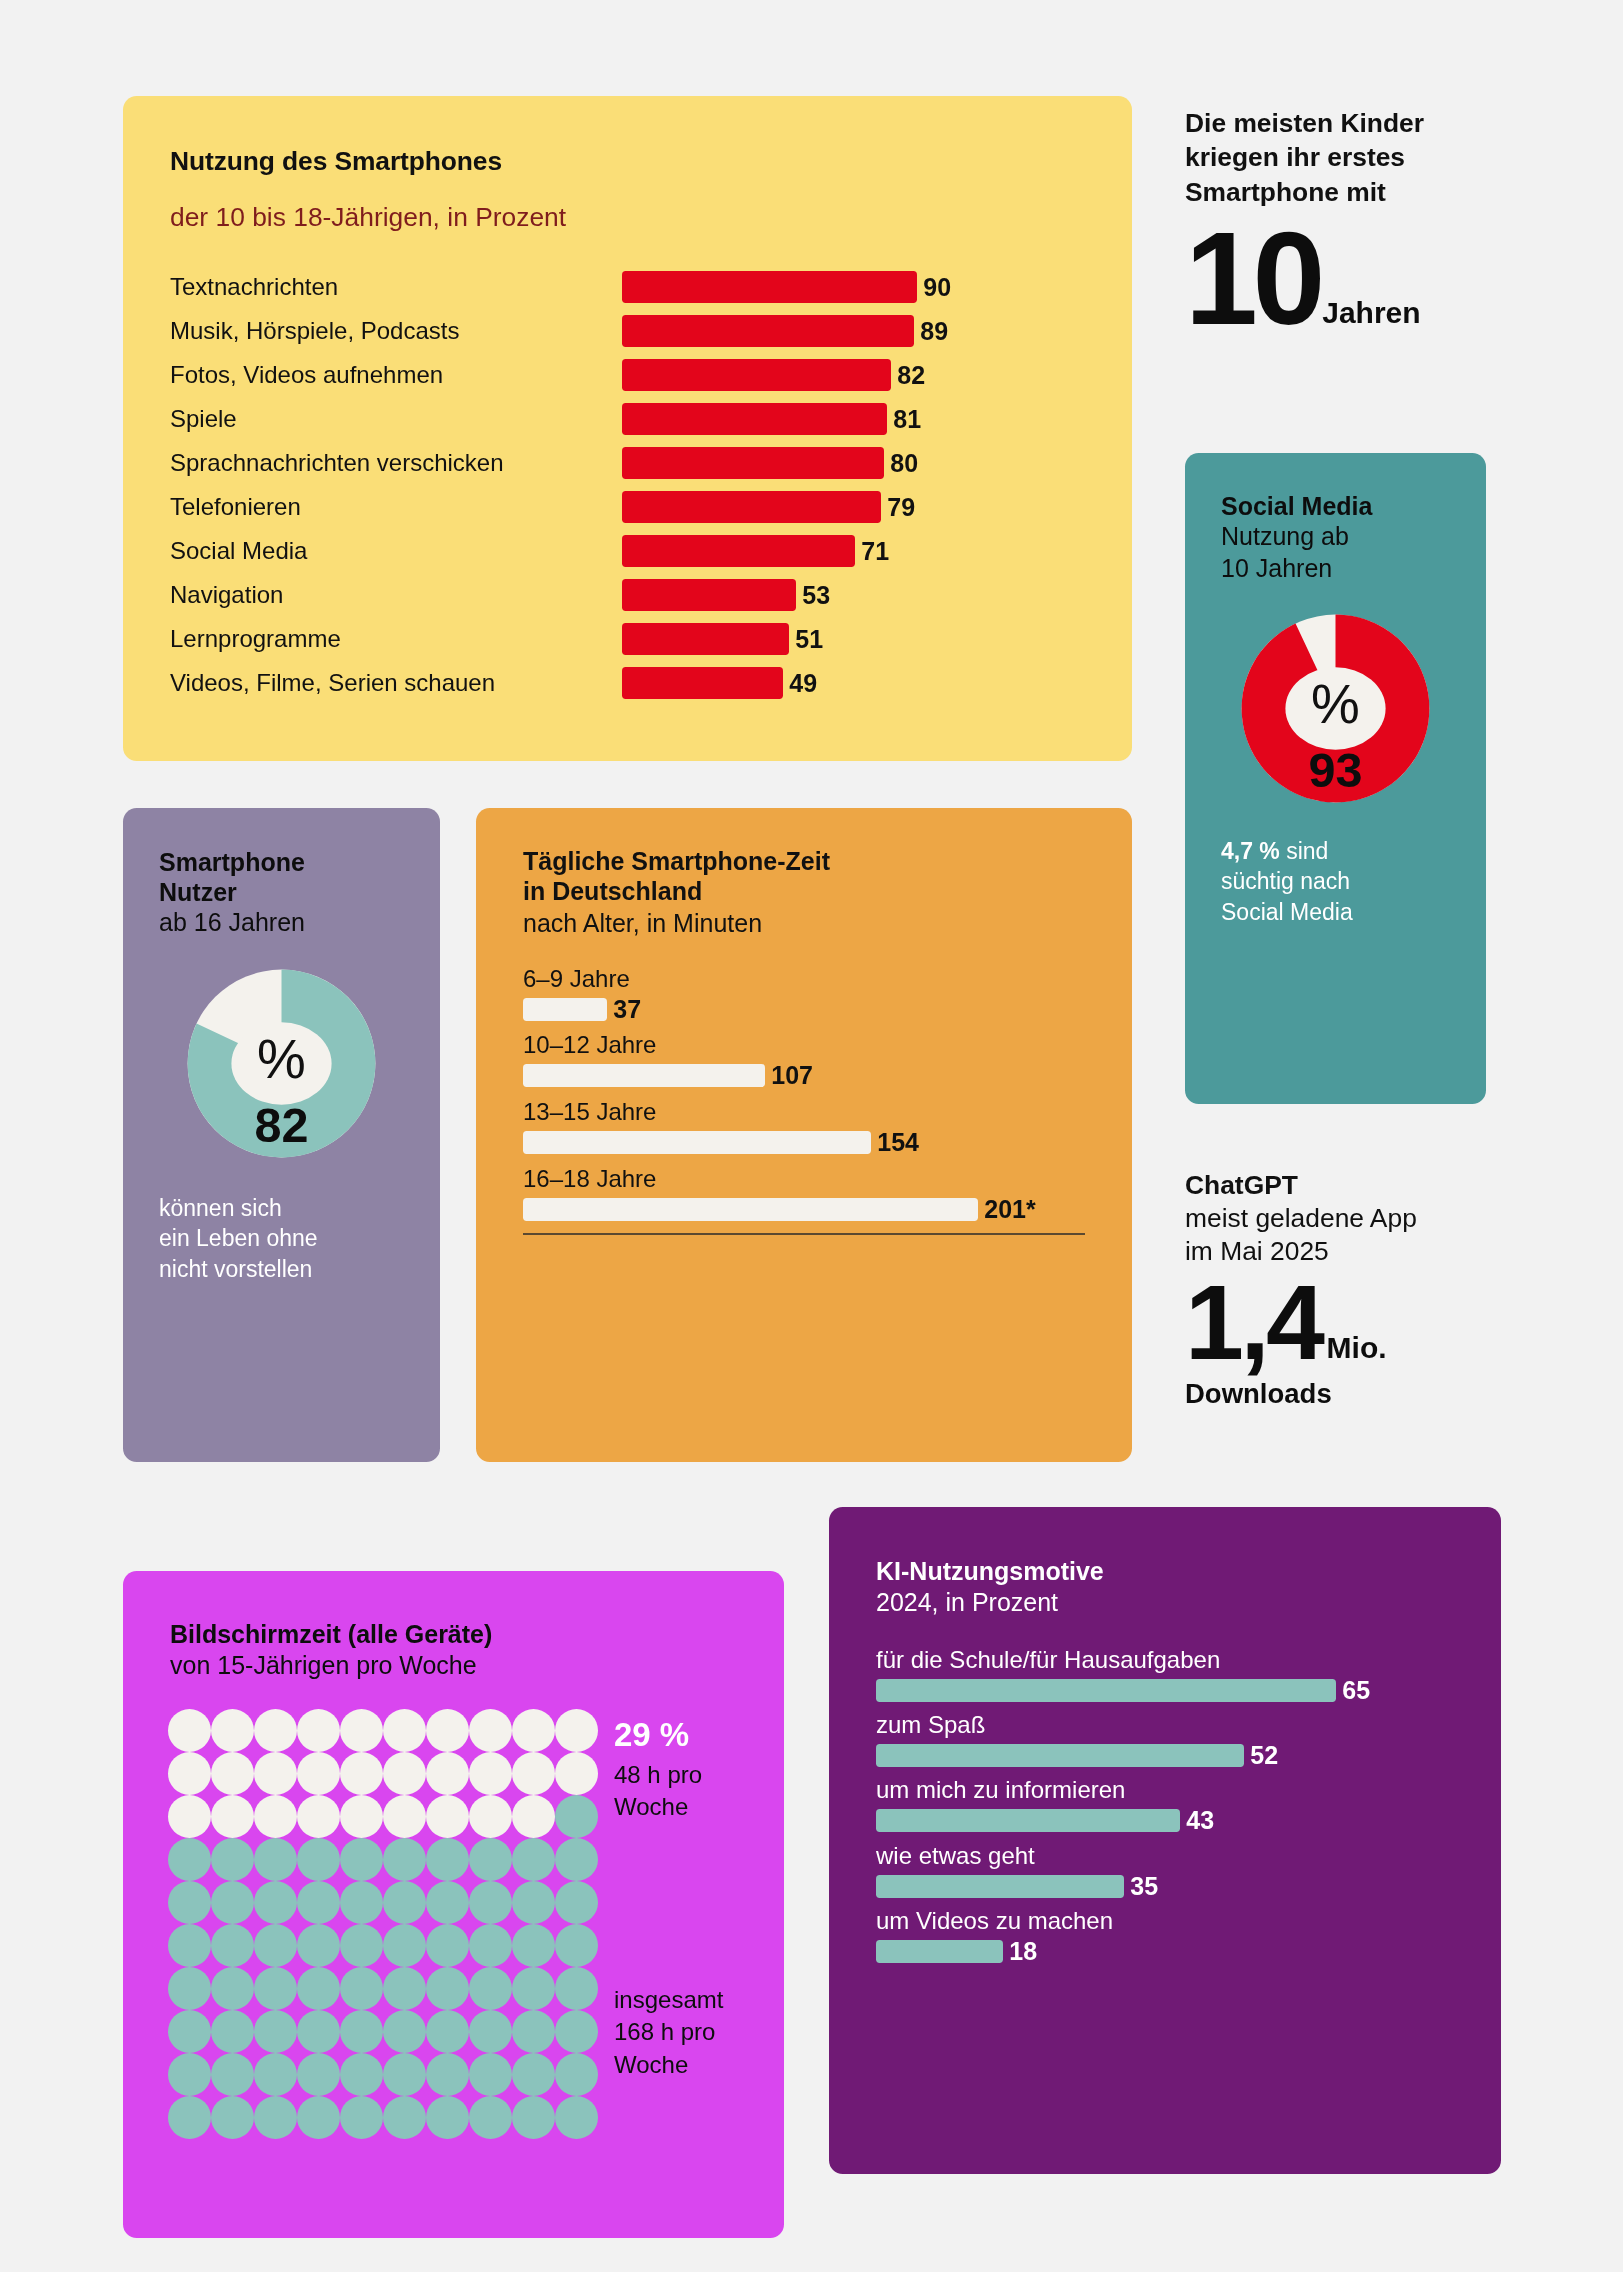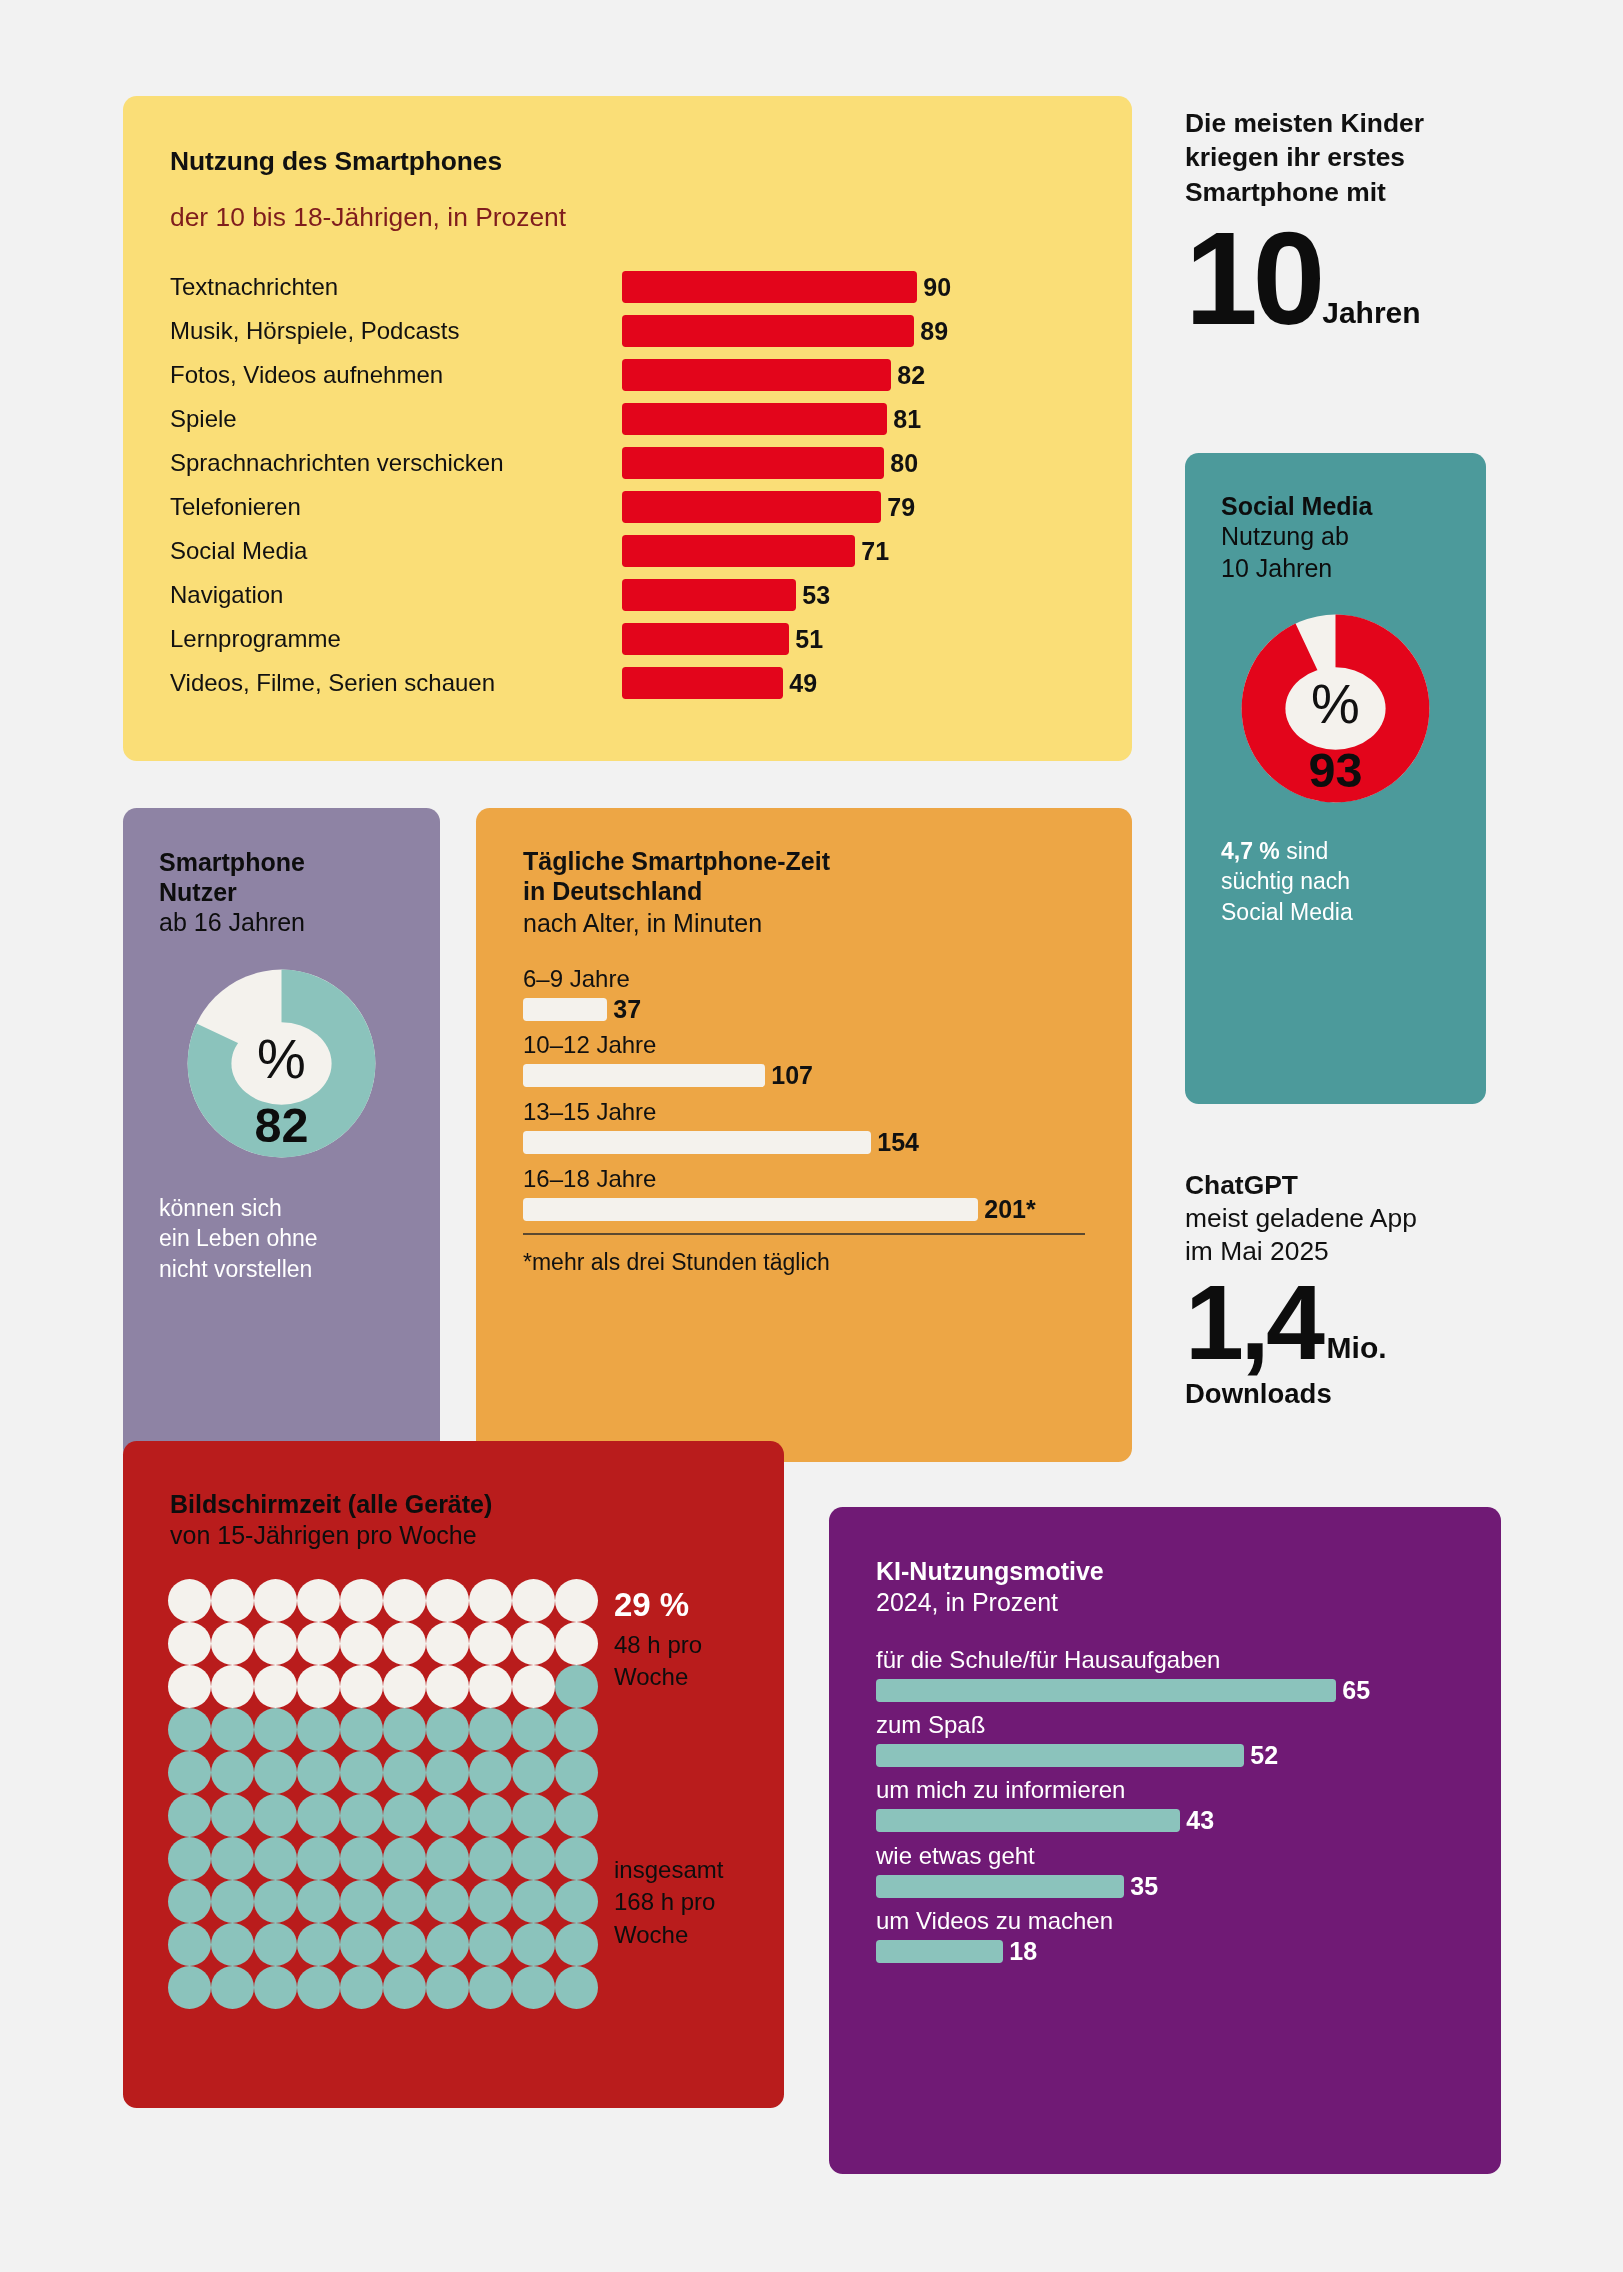--- a/index.html
+++ b/index.html
@@ -117,22 +117,22 @@
     font-size: 106px; font-weight: 800; color: #0D0D0D; line-height: 0.86; letter-spacing: -3.7px;
   }
   #block-chatgpt .cg-unit {
     font-size: 30px; font-weight: 700; color: #0D0D0D; line-height: 1;
     padding-bottom: 5.3px; margin-left: 5.3px;
   }
   #block-chatgpt .cg-foot { margin-top: 10.6px; font-size: 27.5px; font-weight: 700; color: #0D0D0D; }
 
   
   #panel-screen {
-    left: 123px; top: 1441px; width: 661px; height: 667px;
-    background: #b91c1c;
+    left: 123px; top: 1571px; width: 661px; height: 667px;
+    background: #d946ef;
   }
   #panel-screen .sc-title { margin: 48px 0 0 47px; }
   #panel-screen .sc-title .t1 { font-size: 25px; font-weight: 700; color: #0D0D0D; line-height: 1.21; }
   #panel-screen .sc-title .t2 { font-size: 25px; font-weight: 400; color: #0D0D0D; line-height: 1.28; }
   .sc-body { display: flex; margin: 27.5px 0 0 45px; }
   .dotgrid { display: grid; grid-template-columns: repeat(10, 43px); width: 428px; }
   .dot { width: 43px; height: 43px; border-radius: 50%; }
   .dot.white { background: #F4F2ED; }
   .dot.teal  { background: #8BC3BC; }
   .sc-side { margin-left: 18px; width: 143px; position: relative; }
@@ -323,21 +323,20 @@
         </div>
         <div class="tm-group">
           <div class="tlabel">16–18 Jahre</div>
           <div class="tbarrow">
             <div class="tbar" style="width: 455px; background: rgb(244, 242, 237);"></div>
             <div class="tval">201*</div>
           </div>
         </div>
       </div>
     <div class="tm-rule"></div>
-    <div class="tm-note">*mehr als drei Stunden täglich</div>
   </div>
 
   <div id="block-chatgpt">
     <div class="cg-title">ChatGPT</div>
     <div class="cg-sub">meist geladene App</div>
     <div class="cg-sub">im Mai 2025</div>
     <div class="cg-big">
       <div class="cg-number">1,4</div>
       <div class="cg-unit">Mio.</div>
     </div>

